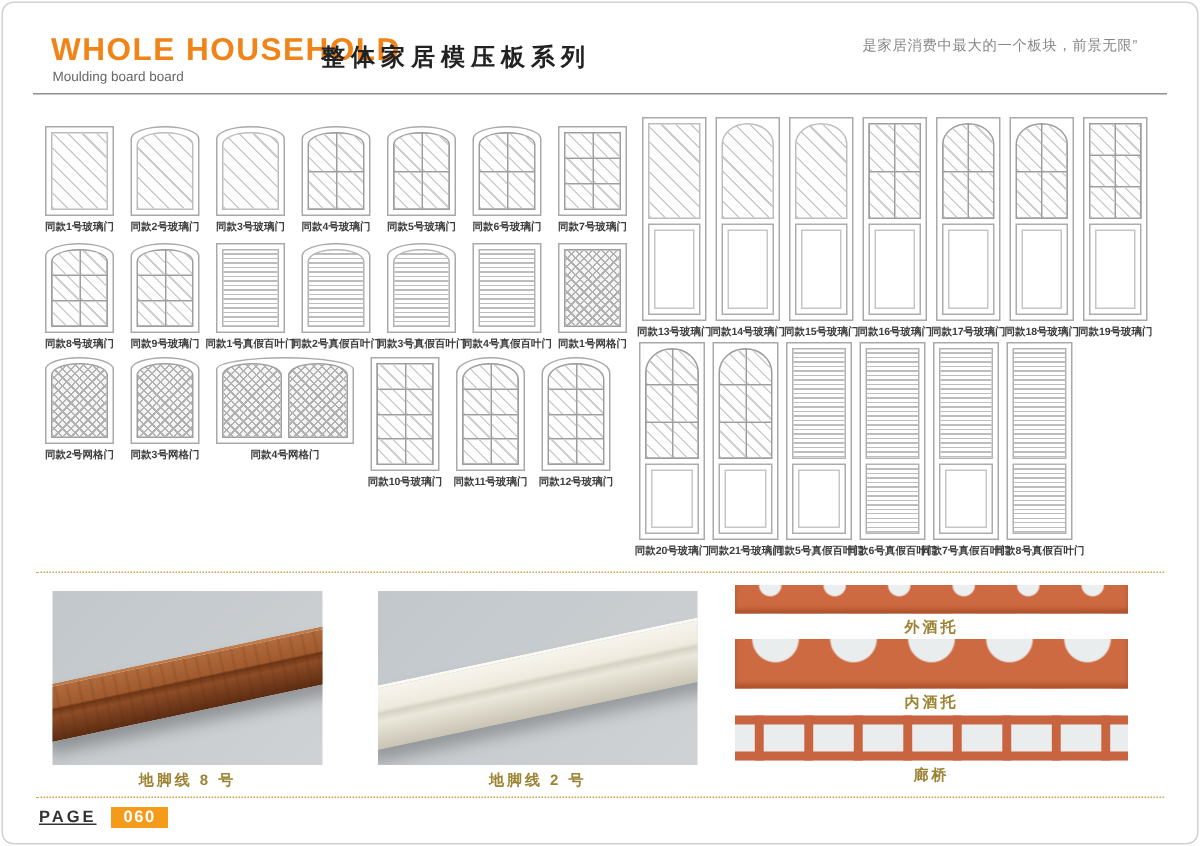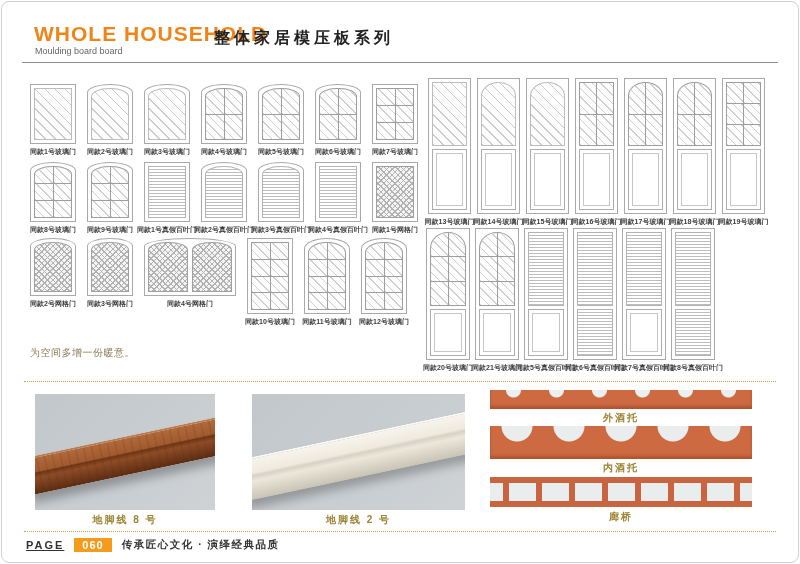--- a/index.html
+++ b/index.html
@@ -88,20 +88,21 @@
 </head>
 <body>
 
 <div class="page-border"></div>
 
 <div class="title-en">WHOLE HOUSEHOLD</div>
 <div class="subtitle-en">Moulding board board</div>
 <div class="title-cn">整体家居模压板系列</div>
 <div class="header-line"></div>
 <div class="quote">
+  <div>是家居消费中最大的一个板块，前景无限”</div>
 </div>
 
 <div id="lrow0" class="door-row" style="left:30px;top:84px;gap:11px;">
     <div class="door-cell" style="width: 46px;">
       <div class="door" style="height: 60px;">
         <div class="fill glass grow"></div>
       </div>
       <div class="door-label">同款1号玻璃门</div>
     </div>
     <div class="door-cell" style="width: 46px;">
@@ -437,21 +438,20 @@
     <div class="door-cell" style="width: 44px;">
       <div class="door" style="height: 132px;">
         <div class="fill louvre toppart" style="height: 74px;"></div>
         <div class="fill louvre botl"></div>
       </div>
       <div class="door-label">同款8号真假百叶门</div>
     </div>
   </div>
 
 <div class="desc">
-  <div>为空间多增一份暖意。</div>
 </div>
 
 <div class="dotline" style="top:381px;"></div>
 
 <div class="photo" style="left:35px;top:394px;width:180px;">
   <div class="board wood"></div>
 </div>
 <div class="photo-label" style="left:35px;top:513px;width:180px;">地脚线 8 号</div>
 
 <div class="photo" style="left:252px;top:394px;width:213px;">
@@ -466,14 +466,13 @@
 <div class="strip-label" style="top:461px;">内酒托</div>
 
 <div class="strip s3"></div>
 <div class="strip-label" style="top:510px;">廊桥</div>
 
 <div class="dotline" style="top:531px;"></div>
 
 <div class="footer">
   <span class="f-page">PAGE</span>
   <span class="f-num">060</span>
-  <span class="f-tag">传承匠心文化 · 演绎经典品质</span>
 </div>
 
 </body></html>

